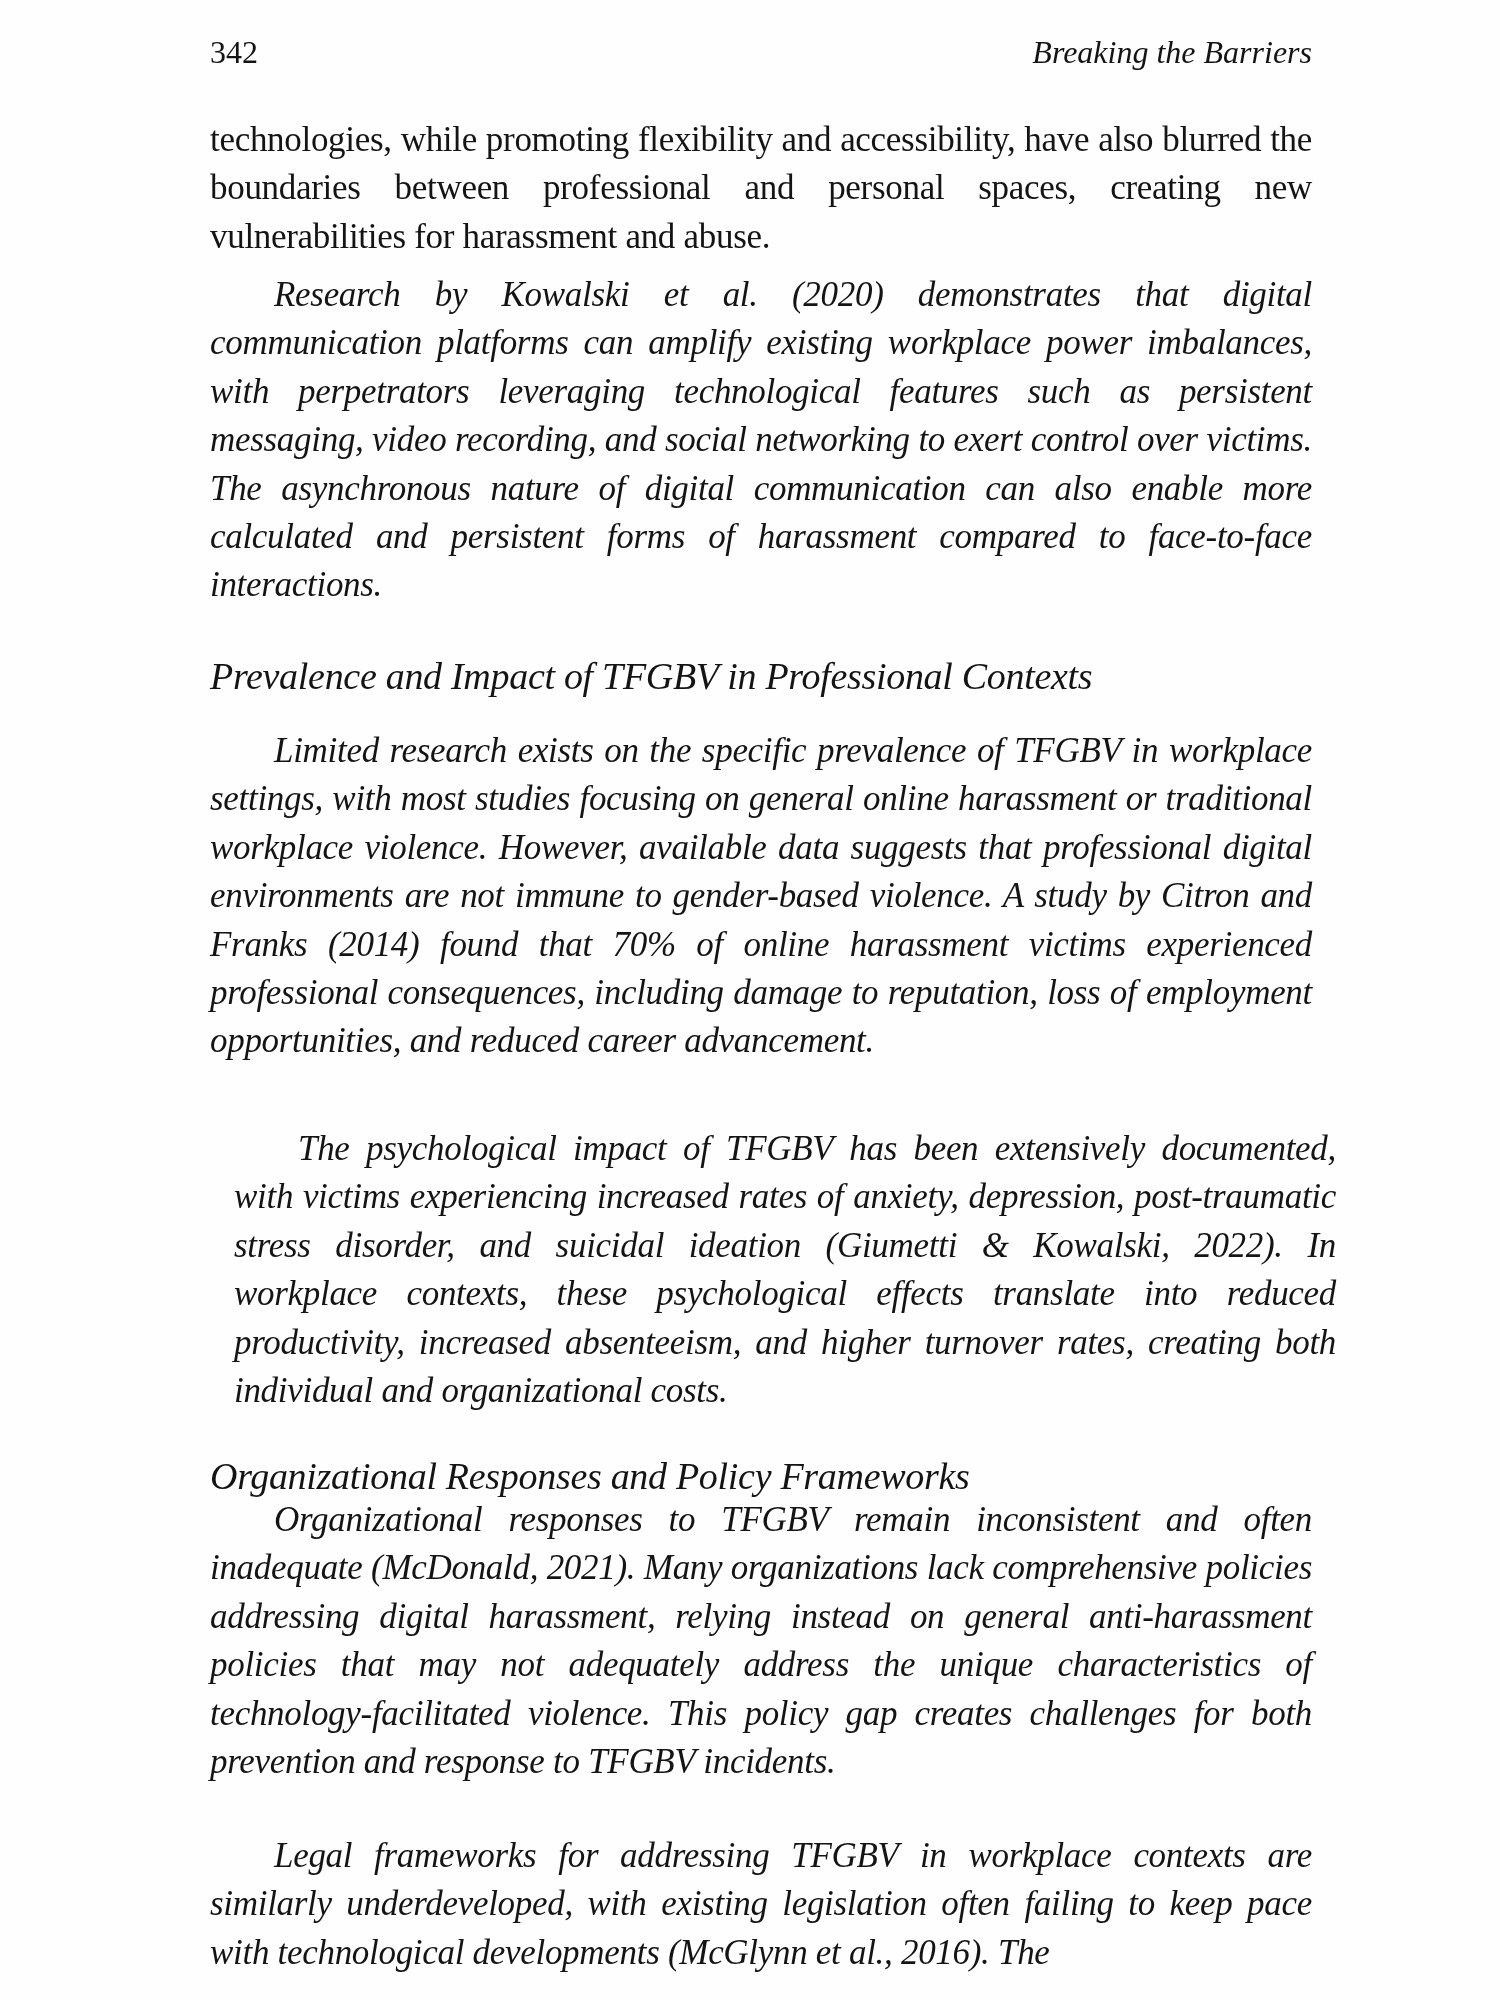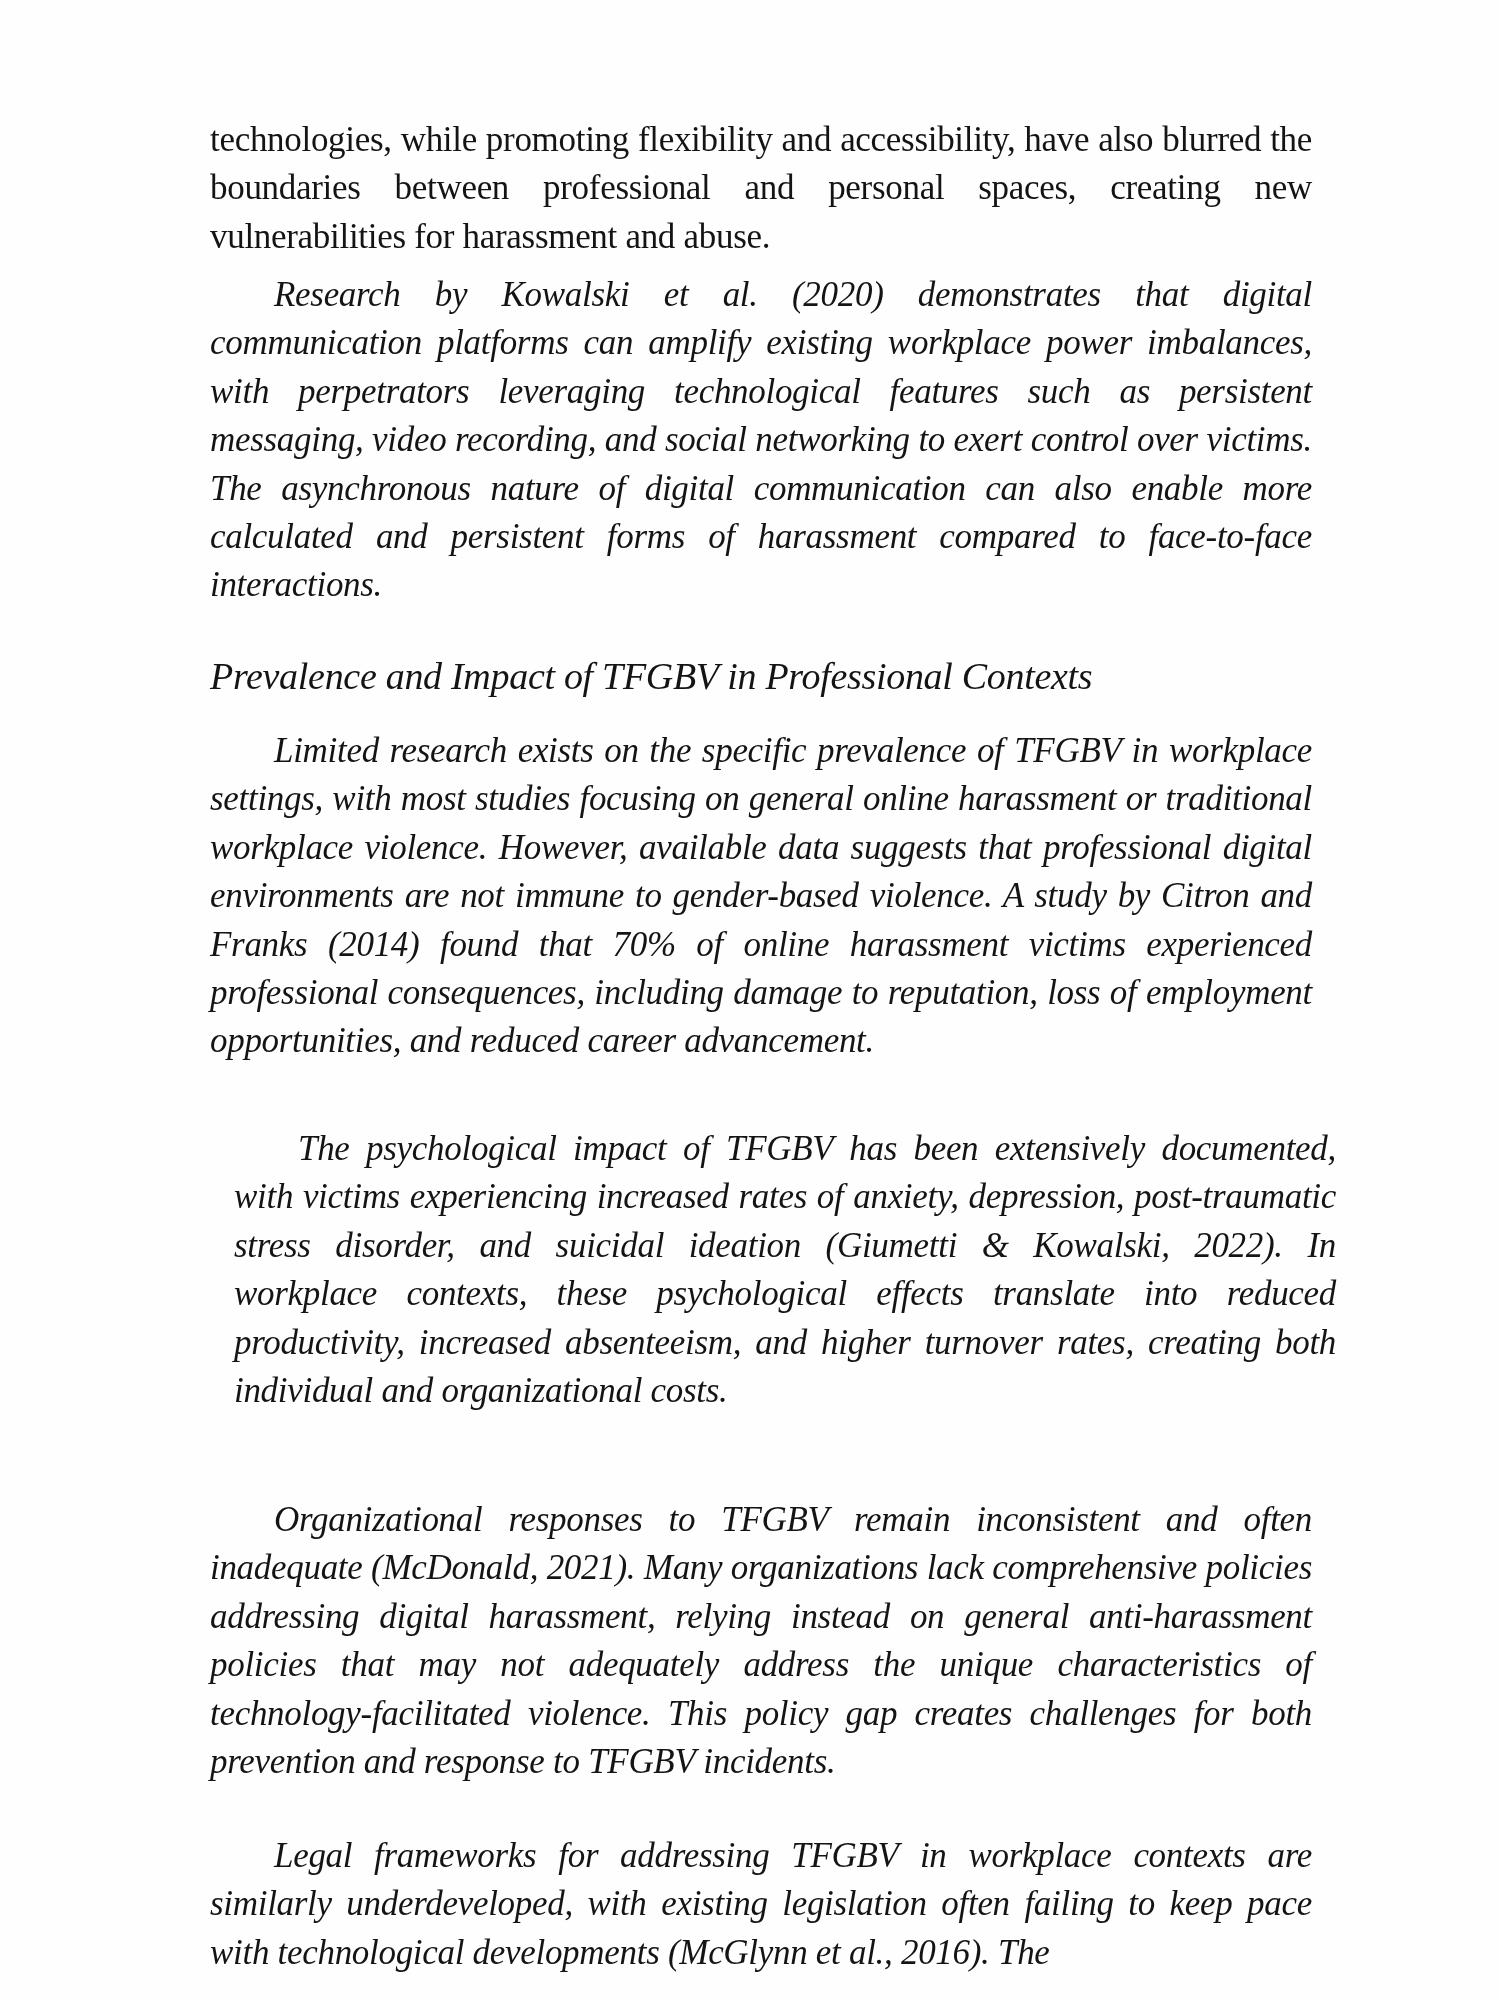--- a/index.html
+++ b/index.html
@@ -14,20 +14,24 @@
           letter-spacing:-0.3px; word-spacing:0px; }
   .para.indent { text-indent:64px;font-style:italic; }
   .heading { margin:0; font-size:38px; line-height:48px; font-style:italic; font-weight:normal;
              letter-spacing:-0.3px; }
 </style>
 </head>
 <body>
 
 <div class="page">
 
+  <div class="running-head">
+    <span class="page-number">342</span>
+    <span class="running-title">Breaking the Barriers</span>
+  </div>
 
   <div class="block" style="top:116px;">
     <p class="para">technologies, while promoting flexibility and accessibility, have also blurred the boundaries between professional and personal spaces, creating new vulnerabilities for harassment and abuse.</p>
   </div>
 
   <div class="block" style="top:271px;">
     <p class="para indent">Research by Kowalski et al. (2020) demonstrates that digital communication platforms can amplify existing workplace power imbalances, with perpetrators leveraging technological features such as persistent messaging, video recording, and social networking to exert control over victims. The asynchronous nature of digital communication can also enable more calculated and persistent forms of harassment compared to face-to-face interactions.</p>
   </div>
 
   <div class="block" style="top:652px;">
@@ -35,20 +39,23 @@
   </div>
 
   <div class="block" style="top:727px;">
     <p class="para indent">Limited research exists on the specific prevalence of TFGBV in workplace settings, with most studies focusing on general online harassment or traditional workplace violence. However, available data suggests that professional digital environments are not immune to gender-based violence. A study by Citron and Franks (2014) found that 70% of online harassment victims experienced professional consequences, including damage to reputation, loss of employment opportunities, and reduced career advancement.</p>
   </div>
 
   <div class="block" style="top:1125px;margin-left:24px;">
     <p class="para indent">The psychological impact of TFGBV has been extensively documented, with victims experiencing increased rates of anxiety, depression, post-traumatic stress disorder, and suicidal ideation (Giumetti &amp; Kowalski, 2022). In workplace contexts, these psychological effects translate into reduced productivity, increased absenteeism, and higher turnover rates, creating both individual and organizational costs.</p>
   </div>
 
+  <div class="block" style="top:1452px;">
+    <h2 class="heading">Organizational Responses and Policy Frameworks</h2>
+  </div>
 
   <div class="block" style="top:1496px;">
     <p class="para indent">Organizational responses to TFGBV remain inconsistent and often inadequate (McDonald, 2021). Many organizations lack comprehensive policies addressing digital harassment, relying instead on general anti-harassment policies that may not adequately address the unique characteristics of technology-facilitated violence. This policy gap creates challenges for both prevention and response to TFGBV incidents.</p>
   </div>
 
   <div class="block" style="top:1832px;">
     <p class="para indent">Legal frameworks for addressing TFGBV in workplace contexts are similarly underdeveloped, with existing legislation often failing to keep pace with technological developments (McGlynn et al., 2016). The</p>
   </div>
 
 </div>

